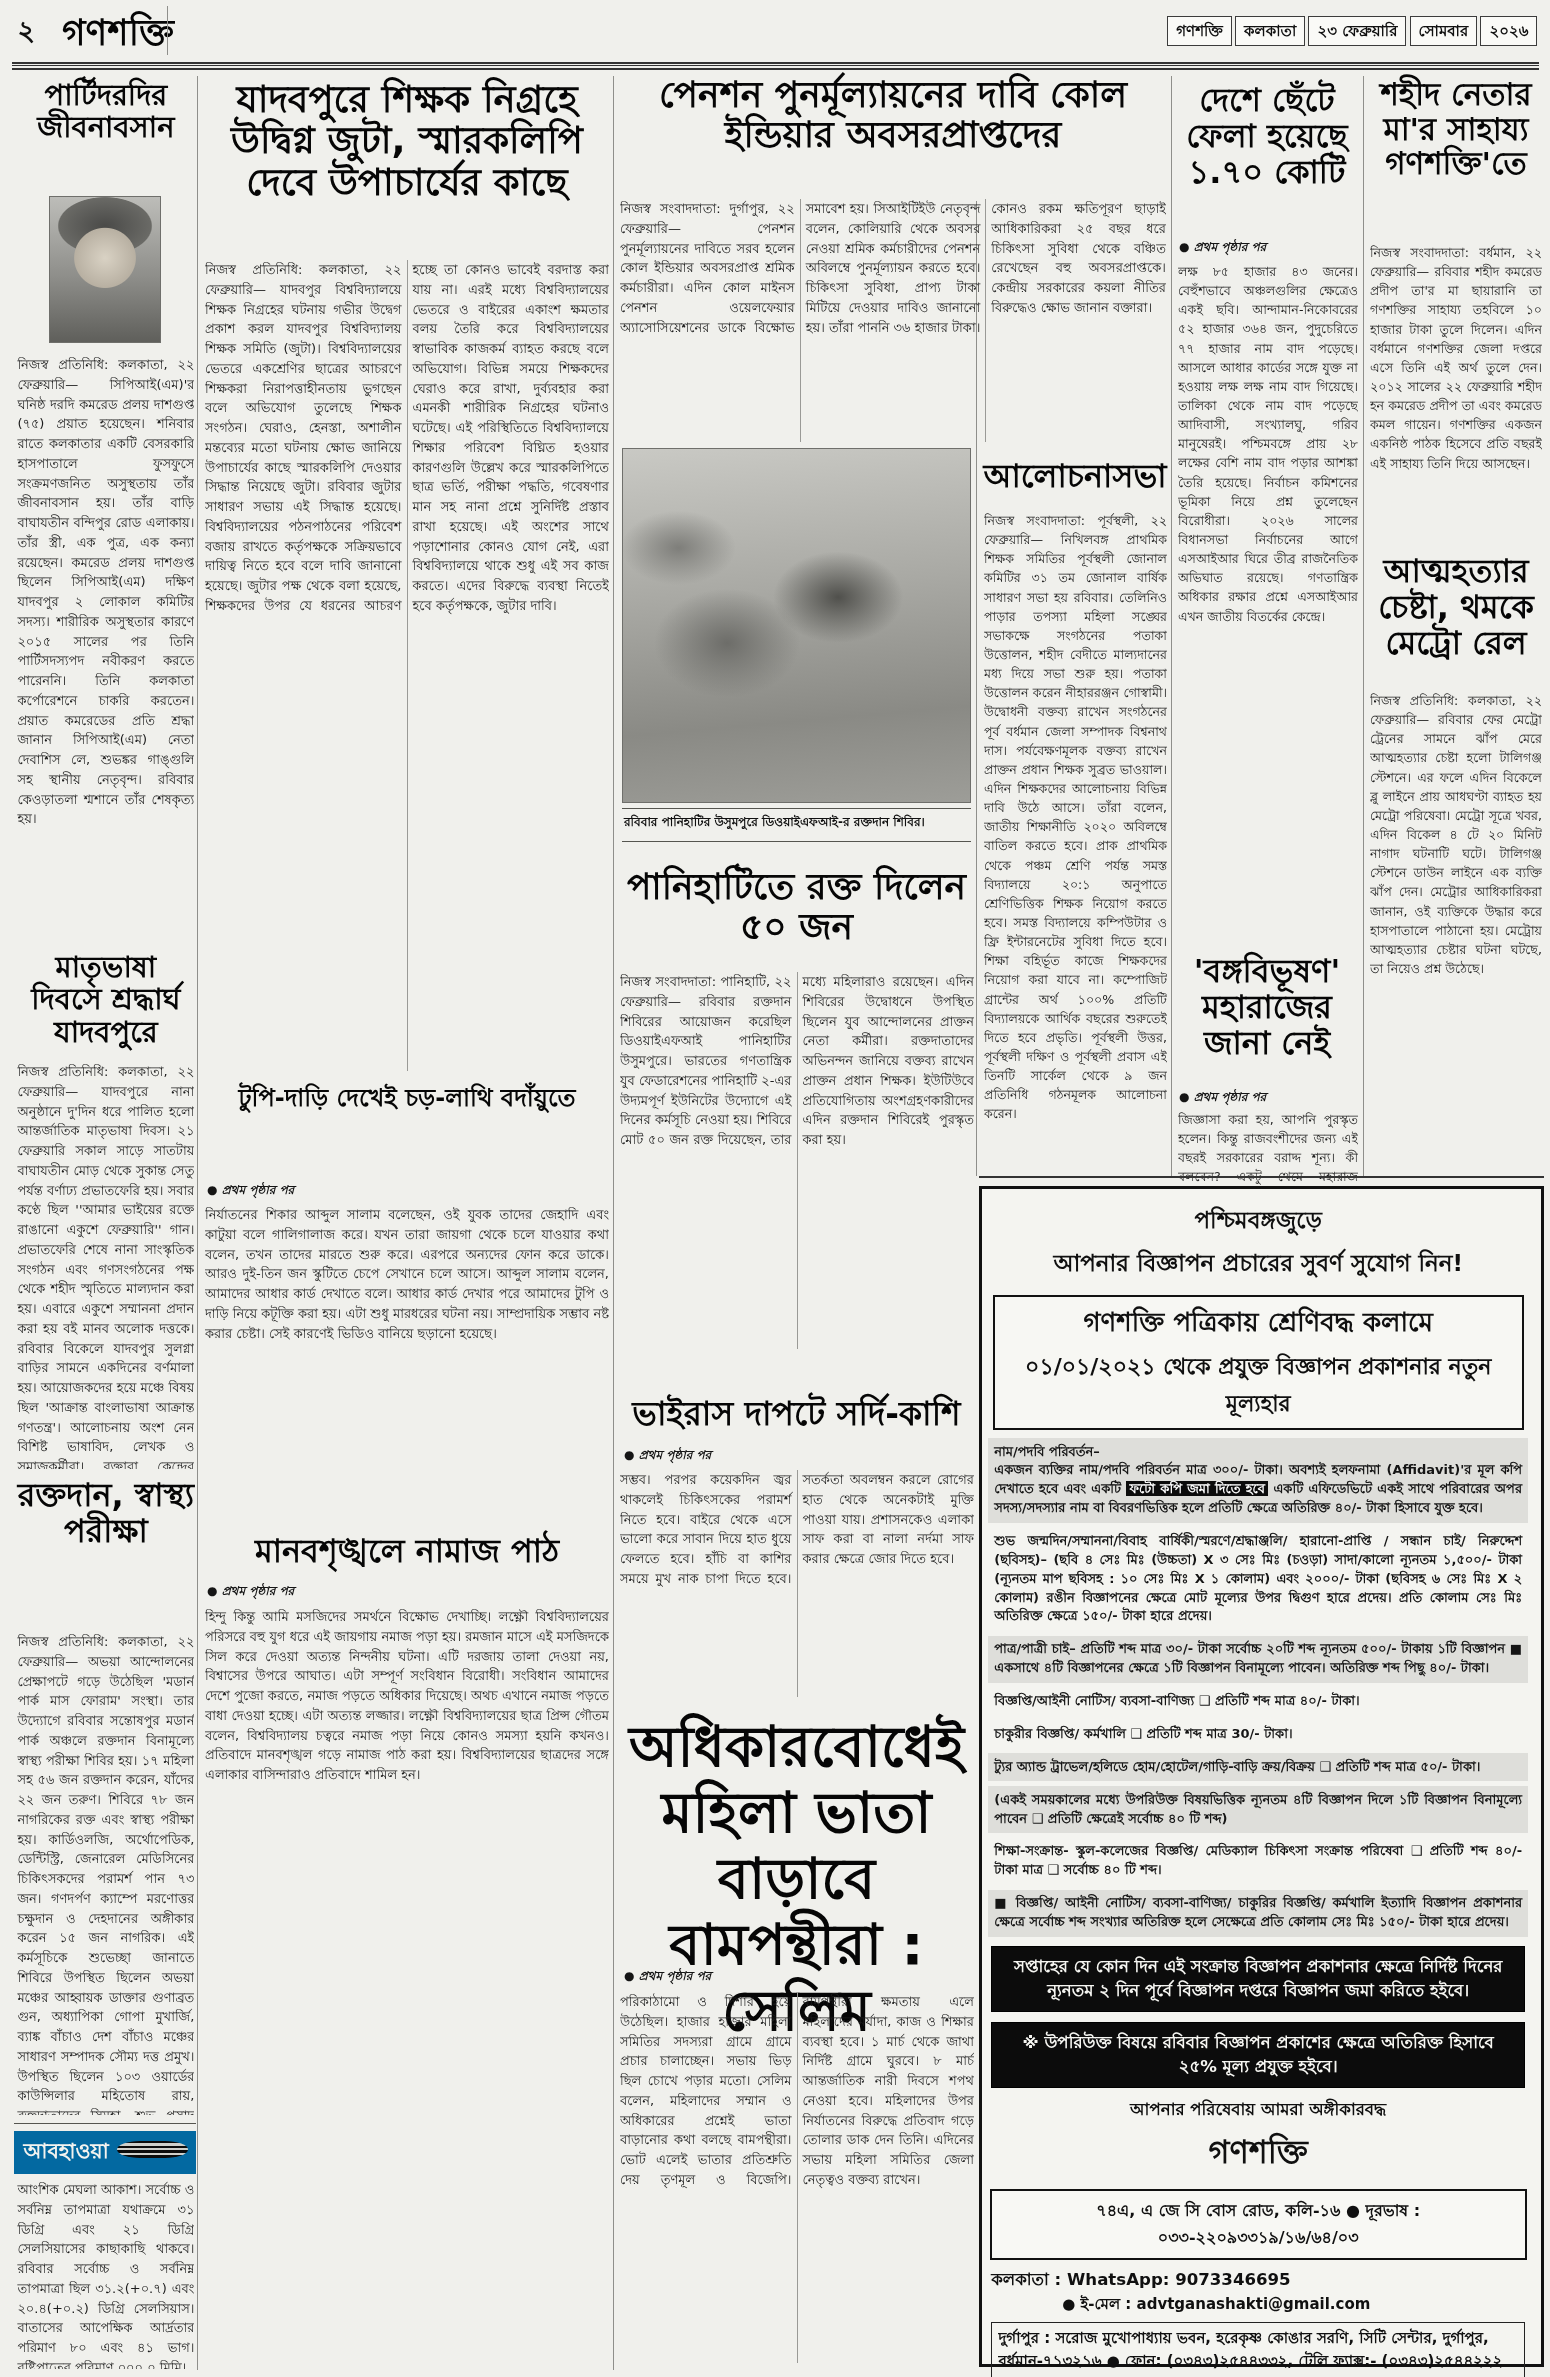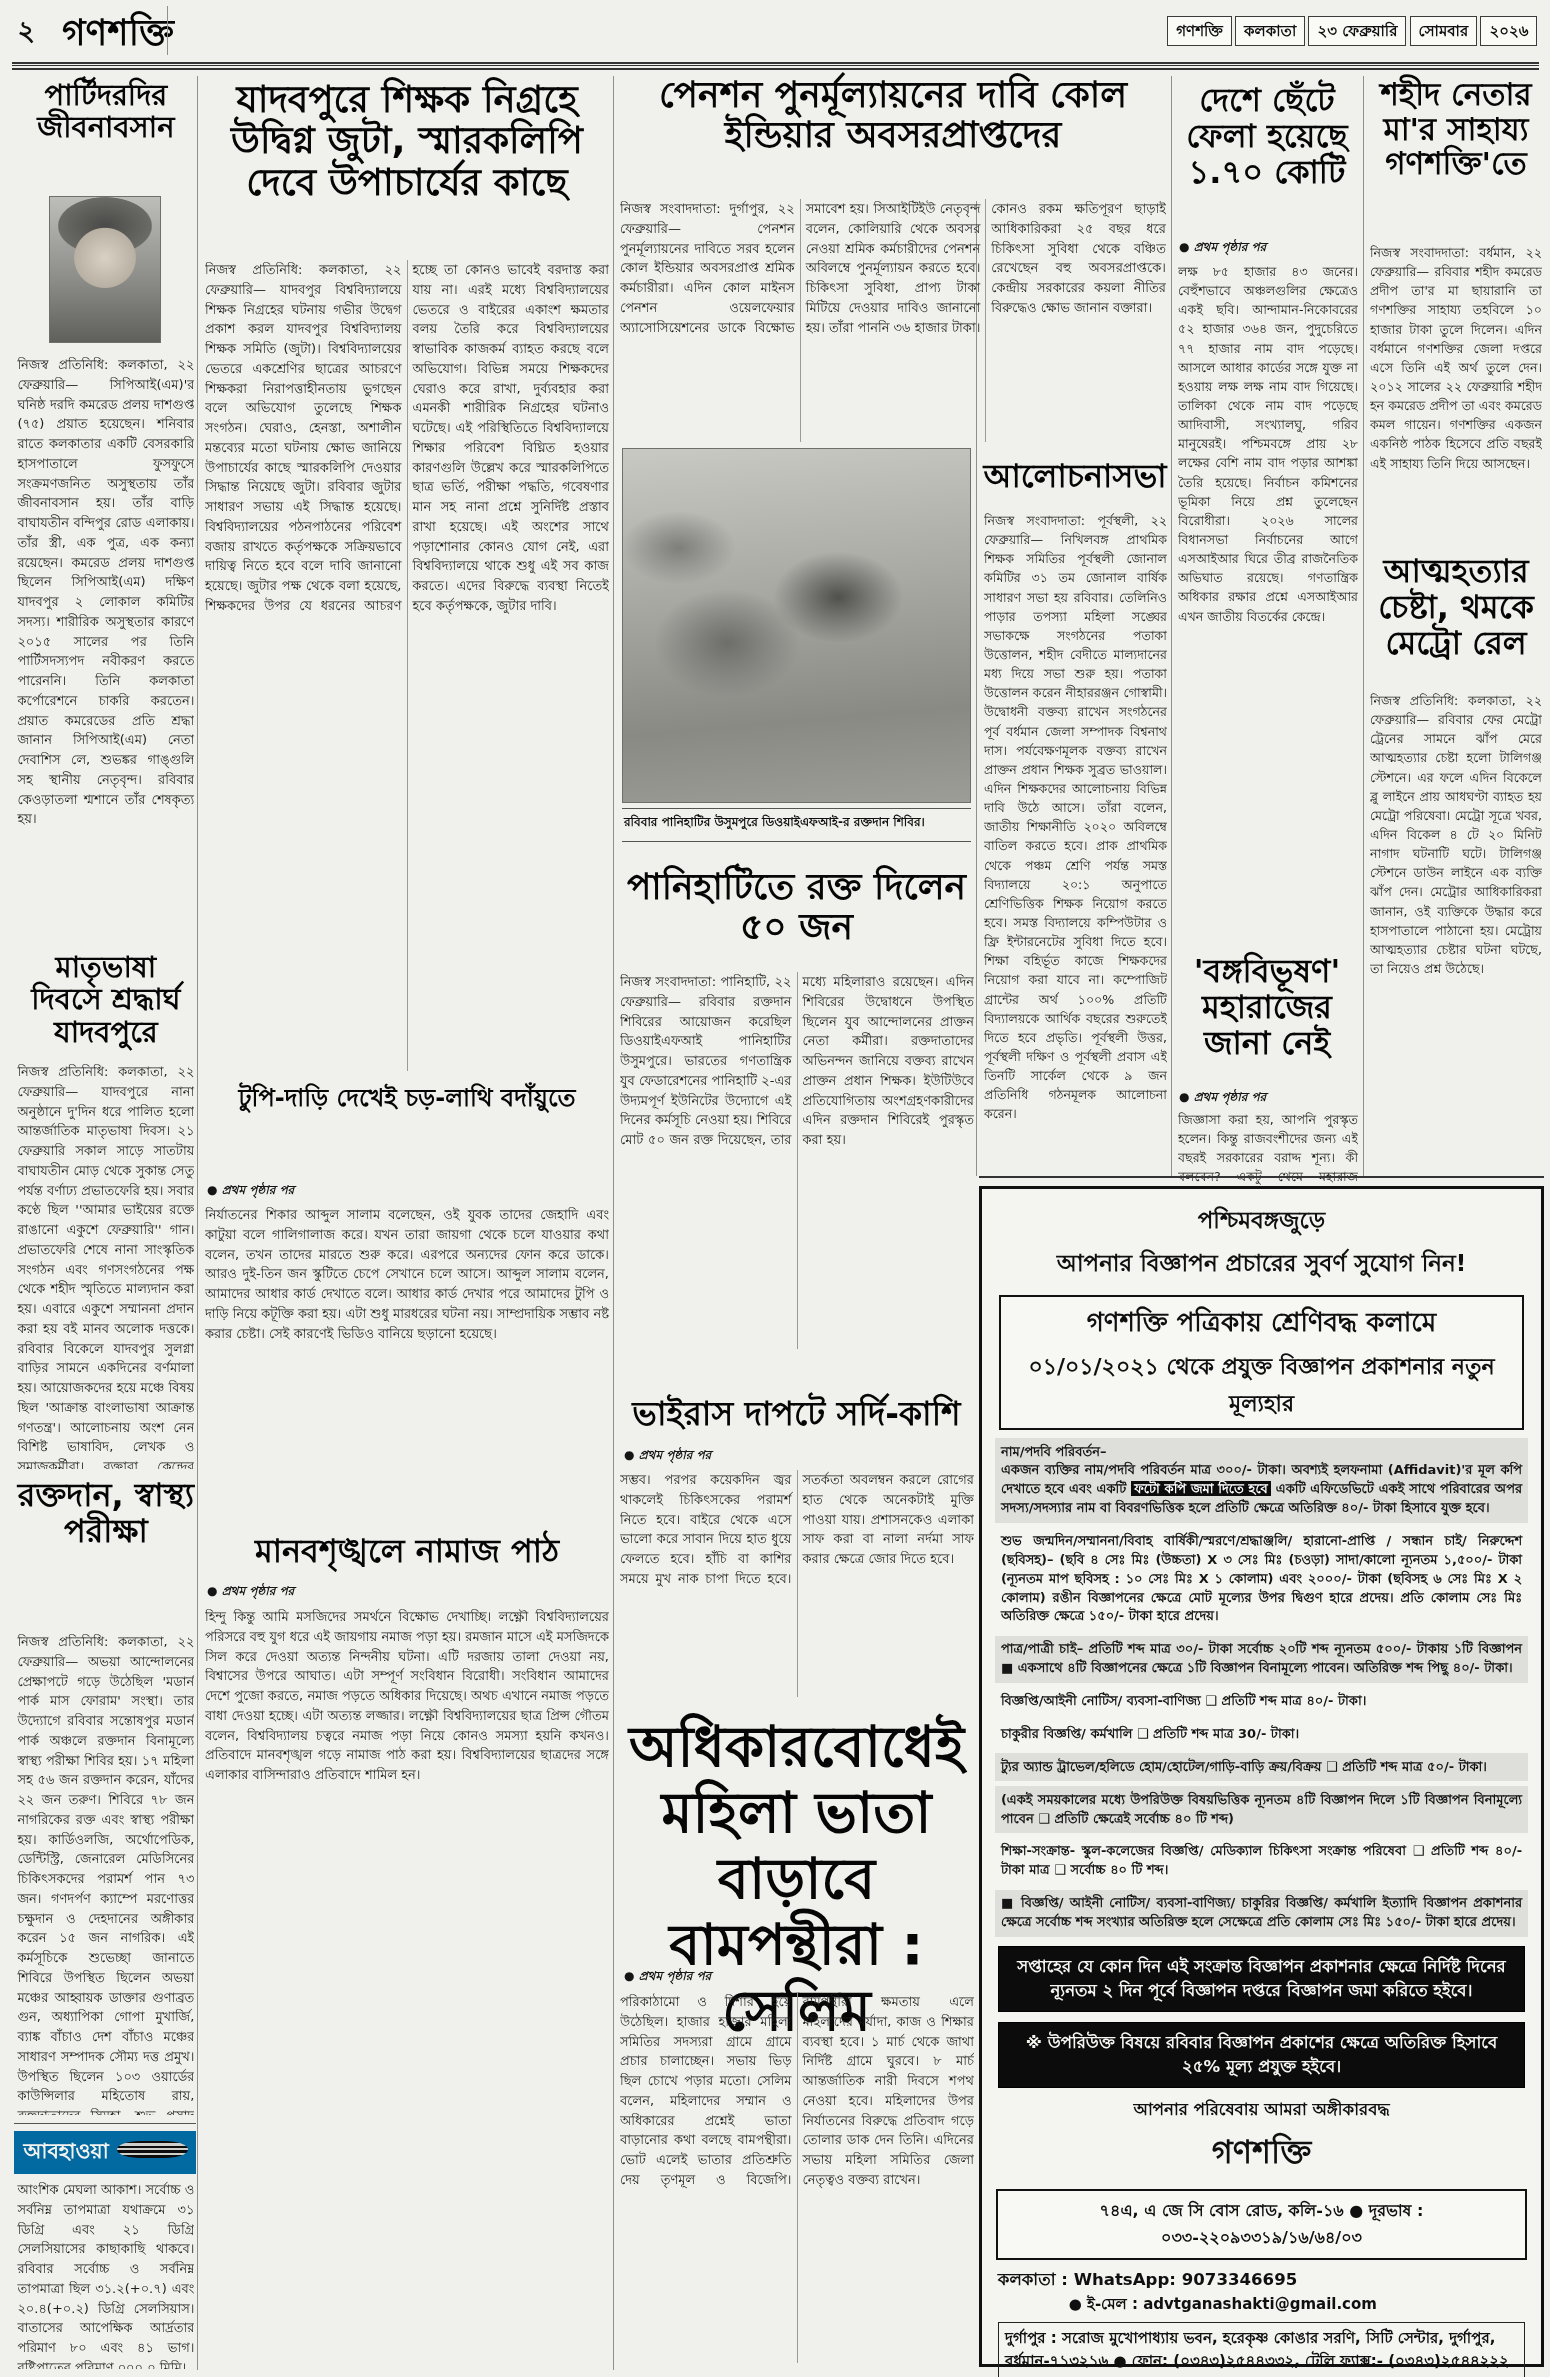--- a/index.html
+++ b/index.html
@@ -124,21 +124,21 @@
 <div class="abs kicker" style="left:1179px;top:1088px;">●  প্রথম পৃষ্ঠার পর</div>
 <div class="abs body-text" style="left:1178px;top:1110px;width:180px;height:126px;font-size:12.6px;">জিজ্ঞাসা করা হয়, আপনি পুরস্কৃত হলেন। কিন্তু রাজবংশীদের জন্য এই বছরই সরকারের বরাদ্দ শূন্য। কী বলবেন? একটু থেমে মহারাজ বলেন, ''তো আমি কী করবো? সরকার দেয়নি, আমি কী জানি?''</div>
 
 <div class="abs headline" style="left:1369px;top:77px;width:174px;font-size:31px;">শহীদ নেতার মা'র সাহায্য গণশক্তি'তে</div>
 <div class="abs body-text" style="left:1370px;top:243px;width:172px;height:306px;font-size:12.6px;">নিজস্ব সংবাদদাতা: বর্ধমান, ২২ ফেব্রুয়ারি— রবিবার শহীদ কমরেড প্রদীপ তা'র মা ছায়ারানি তা গণশক্তির সাহায্য তহবিলে ১০ হাজার টাকা তুলে দিলেন। এদিন বর্ধমানে গণশক্তির জেলা দপ্তরে এসে তিনি এই অর্থ তুলে দেন। ২০১২ সালের ২২ ফেব্রুয়ারি শহীদ হন কমরেড প্রদীপ তা এবং কমরেড কমল গায়েন। গণশক্তির একজন একনিষ্ঠ পাঠক হিসেবে প্রতি বছরই এই সাহায্য তিনি দিয়ে আসছেন।</div>
 
 <div class="abs headline" style="left:1369px;top:554px;width:174px;font-size:32px;">আত্মহত্যার চেষ্টা, থমকে মেট্রো রেল</div>
 <div class="abs body-text" style="left:1370px;top:691px;width:172px;height:474px;font-size:12.6px;">নিজস্ব প্রতিনিধি: কলকাতা, ২২ ফেব্রুয়ারি— রবিবার ফের মেট্রো ট্রেনের সামনে ঝাঁপ মেরে আত্মহত্যার চেষ্টা হলো টালিগঞ্জ স্টেশনে। এর ফলে এদিন বিকেলে ব্লু লাইনে প্রায় আধঘণ্টা ব্যাহত হয় মেট্রো পরিষেবা। মেট্রো সূত্রে খবর, এদিন বিকেল ৪ টে ২০ মিনিট নাগাদ ঘটনাটি ঘটে। টালিগঞ্জ স্টেশনে ডাউন লাইনে এক ব্যক্তি ঝাঁপ দেন। মেট্রোর আধিকারিকরা জানান, ওই ব্যক্তিকে উদ্ধার করে হাসপাতালে পাঠানো হয়। মেট্রোয় আত্মহত্যার চেষ্টার ঘটনা ঘটছে, তা নিয়েও প্রশ্ন উঠেছে।</div>
 
 <div class="abs hrule" style="left:979px;top:1176px;width:565px;height:2.4px;background:#333;"></div>
-<div class="abs adbox" style="left:979px;top:1186px;width:565px;height:1181px;">
+<div class="abs adbox" style="left:979px;top:1186px;width:565px;height:1181px;padding-left:6px;">
   <div class="ad-h1">পশ্চিমবঙ্গজুড়ে</div>
   <div class="ad-h2">আপনার বিজ্ঞাপন প্রচারের সুবর্ণ সুযোগ নিন!</div>
   <div class="ad-titlebox">
     <div class="ad-title1">গণশক্তি পত্রিকায় শ্রেণিবদ্ধ কলামে</div>
     <div class="ad-title2">০১/০১/২০২১ থেকে প্রযুক্ত বিজ্ঞাপন প্রকাশনার নতুন মূল্যহার</div>
   </div>
   <div class="ad-sec shaded">
     <span style="display:block;">নাম/পদবি পরিবর্তন–</span>
     <span>একজন ব্যক্তির নাম/পদবি পরিবর্তন মাত্র ৩০০/- টাকা। অবশ্যই হলফনামা (Affidavit)'র মূল কপি দেখাতে হবে এবং একটি </span><span class="ad-hl">ফটো কপি জমা দিতে হবে</span><span> একটি এফিডেভিটে একই সাথে পরিবারের অপর সদস্য/সদস্যার নাম বা বিবরণভিত্তিক হলে প্রতিটি ক্ষেত্রে অতিরিক্ত ৪০/- টাকা হিসাবে যুক্ত হবে।</span>
   </div>

